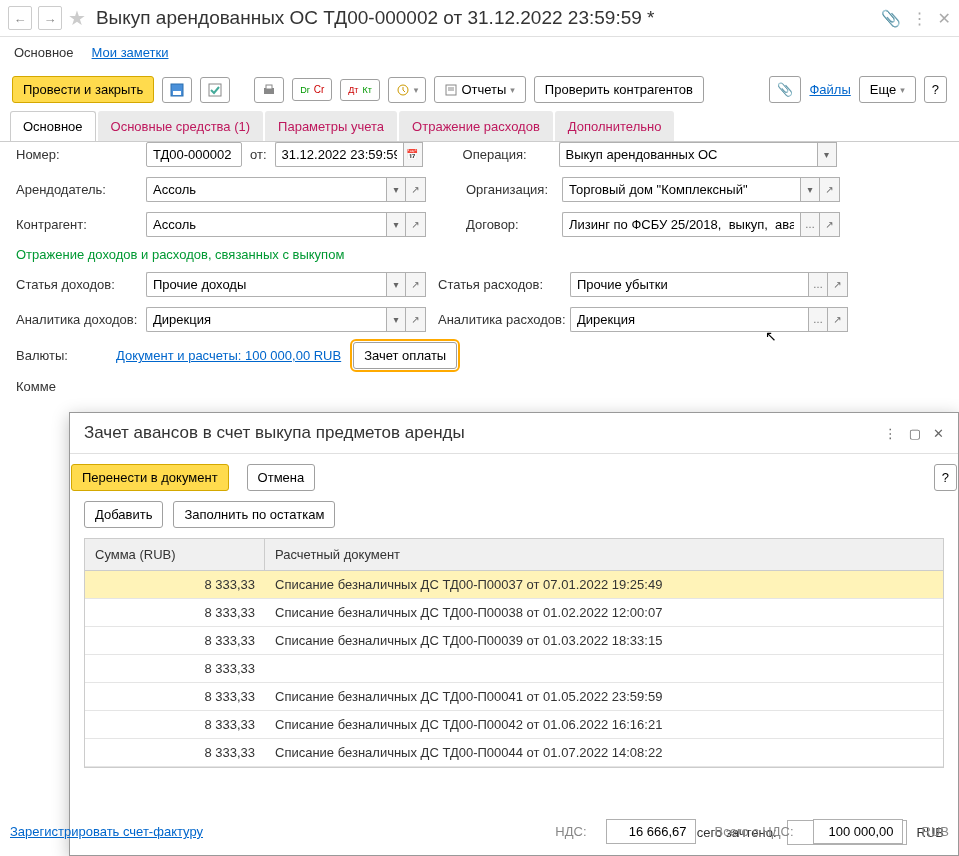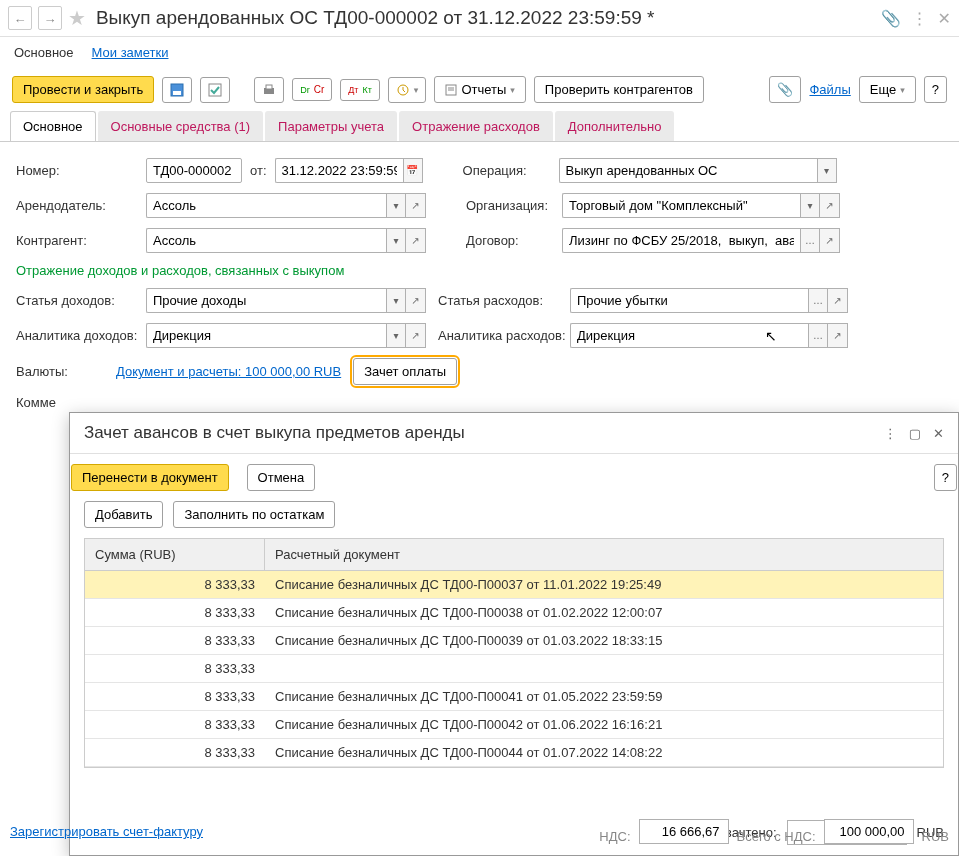--- a/index.html
+++ b/index.html
@@ -15,21 +15,21 @@
 .subtab.link{color:#0066cc;text-decoration:underline}
 .toolbar{display:flex;align-items:center;gap:8px;padding:8px 12px}
 .btn{border:1px solid #a0a0a0;background:#fff;padding:5px 10px;border-radius:3px;cursor:pointer;display:inline-flex;align-items:center;gap:4px}
 .btn.primary{background:#ffdb4d;border-color:#d4a800;font-weight:400}
 .btn.icon{padding:5px 7px}
 .link{color:#0066cc;text-decoration:underline;cursor:pointer}
 .tb-right{margin-left:auto;display:flex;gap:8px;align-items:center}
 .tabs{display:flex;padding:0 10px;border-bottom:1px solid #ccc}
 .tab{padding:7px 12px;border:1px solid transparent;border-bottom:none;background:#eaeaea;margin-right:2px;border-radius:3px 3px 0 0;cursor:pointer;color:#be185d}
 .tab.active{background:#fff;border-color:#ccc;color:#000}
-.form{padding:16px 16px}
+.form{padding:0 16px}
 .row{display:flex;align-items:center;margin-bottom:10px}
 .lbl{width:130px;color:#333}
 .inp{border:1px solid #b0b0b0;padding:4px 6px;background:#fff;border-radius:2px}
 .combo{display:flex;align-items:stretch}
 .combo .inp{border-right:none;border-radius:2px 0 0 2px}
 .combo .cbtn{width:20px;border:1px solid #b0b0b0;background:#f5f5f5;display:flex;align-items:center;justify-content:center;cursor:pointer;font-size:10px;color:#666}
 .combo .cbtn+.cbtn{border-left:none}
 .rcol{margin-left:40px;display:flex;align-items:center}
 .rcol .lbl{width:96px}
 .section-hdr{color:#009933;margin:8px 0 10px}
@@ -48,21 +48,21 @@
 .gh2{flex:1}
 .gbody{max-height:210px;overflow-y:scroll}
 .grow{display:flex;border-bottom:1px solid #e5e5e5}
 .grow.sel{background:#fff3b8}
 .gc{padding:6px 10px}
 .gc1{width:180px;text-align:right}
 .gc2{flex:1}
 .dlg-ftr{position:absolute;bottom:10px;right:14px;display:flex;align-items:center;gap:10px}
 .ftr-inp{border:1px solid #b0b0b0;padding:4px 8px;text-align:right;width:120px}
 .bottom{position:absolute;bottom:12px;left:10px;right:10px;display:flex;align-items:center}
-.bottom-r{margin-left:auto;display:flex;gap:8px;align-items:flex-end;color:#888}
+.bottom-r{margin-left:auto;display:flex;gap:19px;align-items:center;color:#888}
 .cursor{position:absolute;left:765px;top:328px;pointer-events:none;font-size:14px;color:#000}
 svg{display:block}
 .hlbox{outline:2px solid #ffaa00;outline-offset:1px}
 </style>
 </head>
 <body>
 
 <div class="hdr">
   <div class="nav-btn">←</div>
   <div class="nav-btn">→</div>
@@ -263,21 +263,21 @@
     <button class="btn">Заполнить по остаткам</button>
   </div>
   <div class="grid">
     <div class="ghdr">
       <div class="gh gh1">Сумма (RUB)</div>
       <div class="gh gh2">Расчетный документ</div>
     </div>
     <div class="gbody" id="gbody">
         <div class="grow sel">
           <div class="gc gc1">8 333,33</div>
-          <div class="gc gc2">Списание безналичных ДС ТД00-П00037 от 11.01.2022 19:25:49</div>
+          <div class="gc gc2">Списание безналичных ДС ТД00-П00037 от 07.01.2022 19:25:49</div>
         </div>
         <div class="grow">
           <div class="gc gc1">8 333,33</div>
           <div class="gc gc2">Списание безналичных ДС ТД00-П00038 от 01.02.2022 12:00:07</div>
         </div>
         <div class="grow">
           <div class="gc gc1">8 333,33</div>
           <div class="gc gc2">Списание безналичных ДС ТД00-П00039 от 01.03.2022 18:33:15</div>
         </div>
         <div class="grow">

